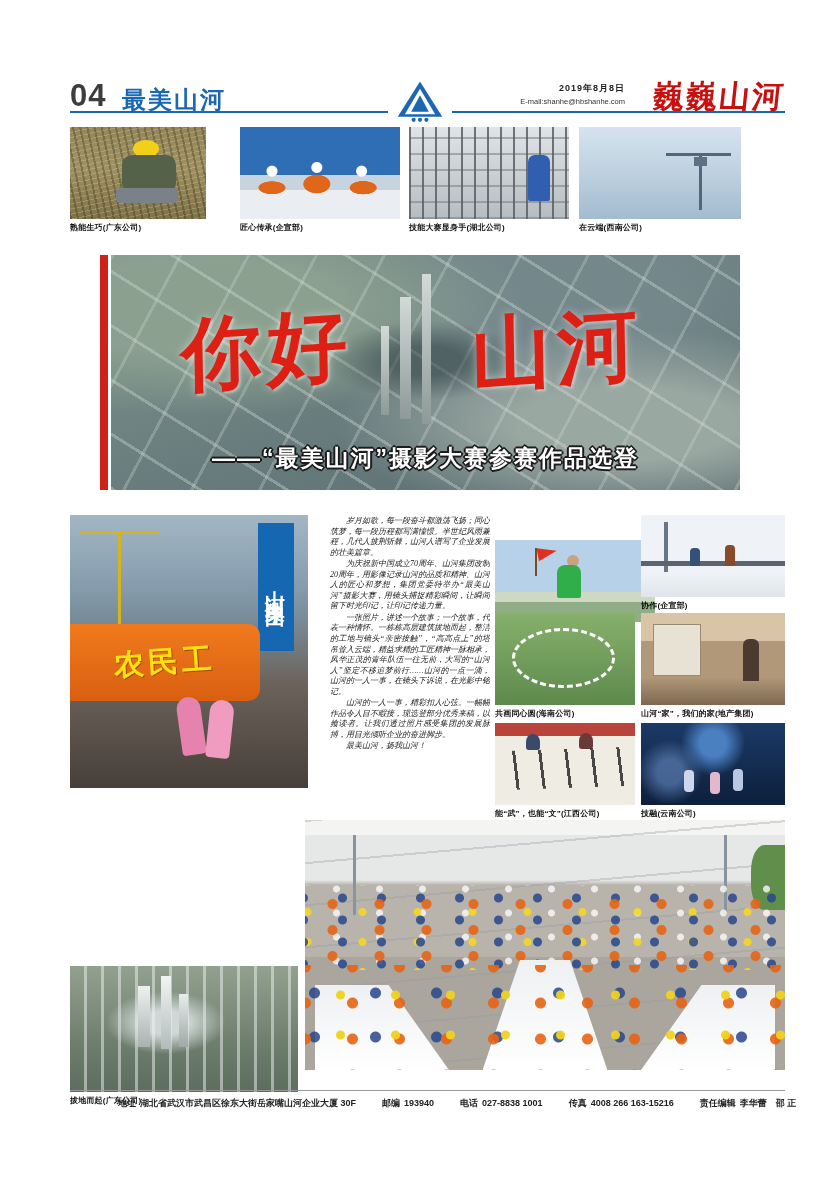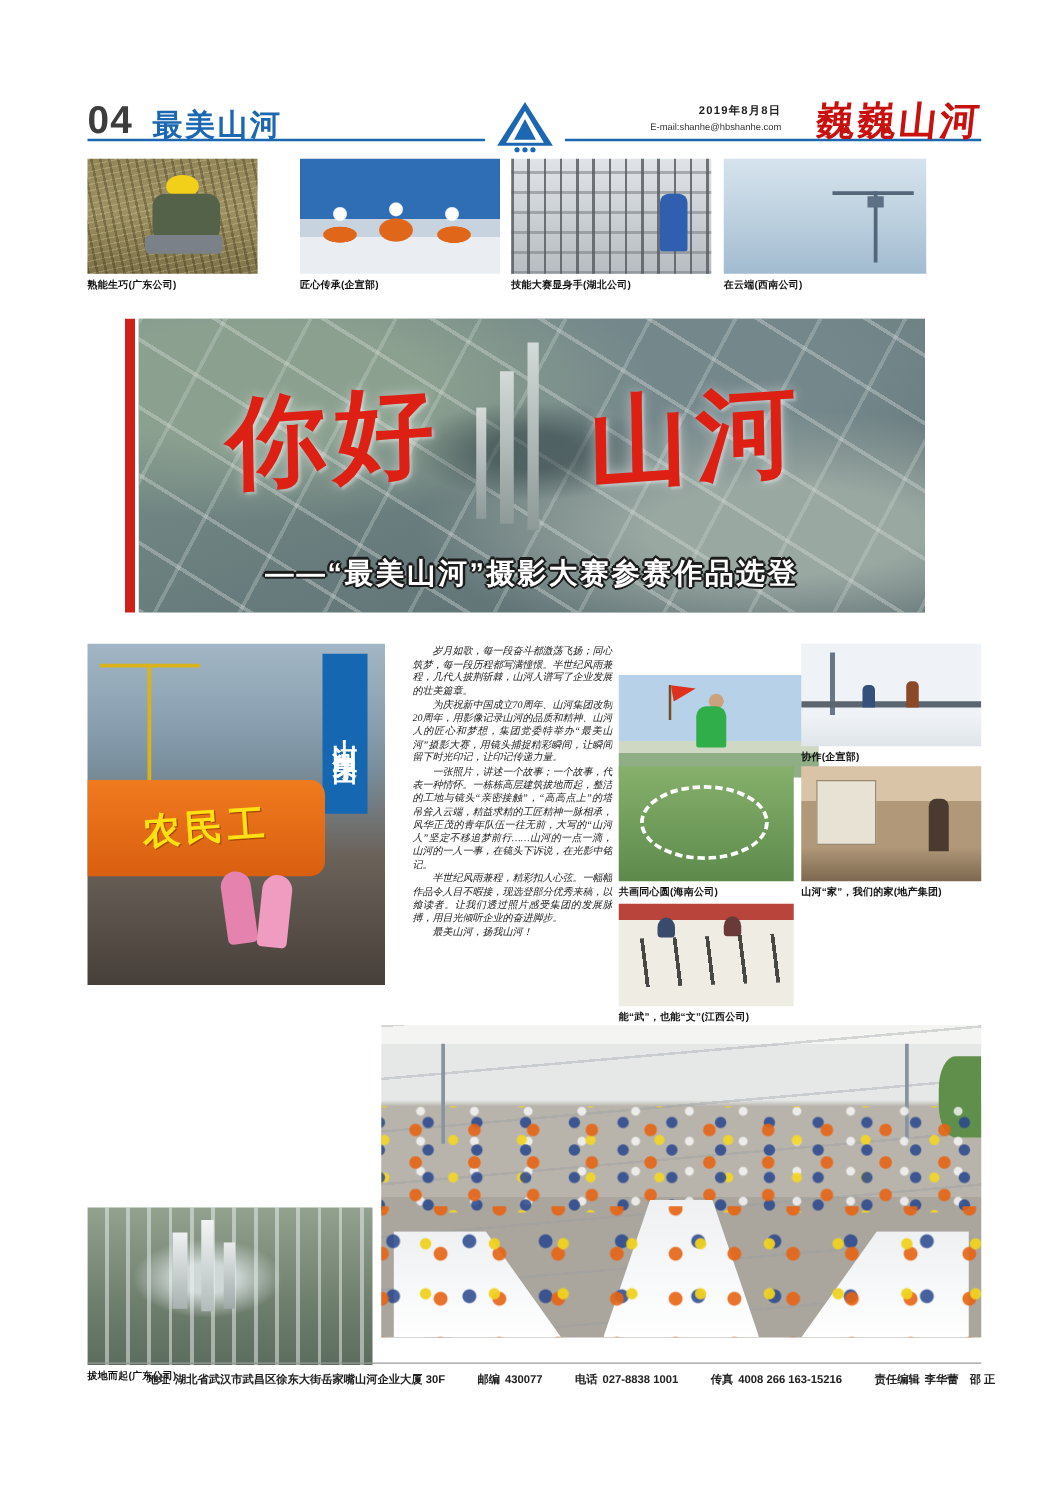--- a/index.html
+++ b/index.html
@@ -277,21 +277,21 @@
       <div class="t2"></div>
       <div class="t3"></div>
     </div>
     <figcaption class="cap">拔地而起(广东公司)</figcaption>
   </figure>
 
   <section class="article">
     <p>岁月如歌，每一段奋斗都激荡飞扬；同心筑梦，每一段历程都写满憧憬。半世纪风雨兼程，几代人披荆斩棘，山河人谱写了企业发展的壮美篇章。</p>
     <p>为庆祝新中国成立70周年、山河集团改制20周年，用影像记录山河的品质和精神、山河人的匠心和梦想，集团党委特举办“最美山河”摄影大赛，用镜头捕捉精彩瞬间，让瞬间留下时光印记，让印记传递力量。</p>
     <p>一张照片，讲述一个故事；一个故事，代表一种情怀。一栋栋高层建筑拔地而起，整洁的工地与镜头“亲密接触”，“高高点上”的塔吊耸入云端，精益求精的工匠精神一脉相承，风华正茂的青年队伍一往无前，大写的“山河人”坚定不移追梦前行……山河的一点一滴，山河的一人一事，在镜头下诉说，在光影中铭记。</p>
-    <p>半世纪风雨兼程，精彩扣人心弦。一幅幅作品令人目不暇接，现选登部分优秀来稿，以飨读者。让我们透过照片感受集团的发展脉搏，用目光倾听企业的奋进脚步。</p>
+    <p>山河的一人一事，精彩扣人心弦。一幅幅作品令人目不暇接，现选登部分优秀来稿，以飨读者。让我们透过照片感受集团的发展脉搏，用目光倾听企业的奋进脚步。</p>
     <p>最美山河，扬我山河！</p>
   </section>
 
   <figure class="r1a">
     <div class="img i-r1a">
       <div class="flag-pole"></div>
       <div class="flag"></div>
       <div class="fig-head"></div>
       <div class="fig-green"></div>
     </div>
@@ -319,37 +319,45 @@
     </div>
     <figcaption class="cap">山河“家”，我们的家(地产集团)</figcaption>
   </figure>
   <figure class="r3a">
     <div class="img i-r3a">
       <div class="wrt1"></div>
       <div class="wrt2"></div>
       <div class="ink"></div>
     </div>
     <figcaption class="cap">能“武”，也能“文”(江西公司)</figcaption>
+  </figure>
+  <figure class="r3b">
+    <div class="img i-r3b">
+      <div class="perf perf1"></div>
+      <div class="perf perf2"></div>
+      <div class="perf perf3"></div>
+    </div>
+    <figcaption class="cap">技融(云南公司)</figcaption>
   </figure>
 
   <figure class="bigph">
     <div class="img">
       <div class="pole-l"></div>
       <div class="pole-r"></div>
       <div class="grass"></div>
       <div class="crowdband"></div>
       <div class="tb tb-left"></div>
       <div class="tb tb-mid"></div>
       <div class="tb tb-right"></div>
       <div class="fg-dots"></div>
     </div>
   </figure>
 
   <div class="footer-rule"></div>
   <div class="footer">
     <span><span class="lab">地址</span><span>湖北省武汉市武昌区徐东大街岳家嘴山河企业大厦 30F</span></span>
-    <span><span class="lab">邮编</span><span>430077</span></span>
+    <span><span class="lab">邮编</span><span>193940</span></span>
     <span><span class="lab">电话</span><span>027-8838 1001</span></span>
     <span><span class="lab">传真</span><span>4008 266 163-15216</span></span>
     <span><span class="lab">责任编辑</span><span>李华蕾　邵 正</span></span>
   </div>
 
 </div>
 
 </body></html>

